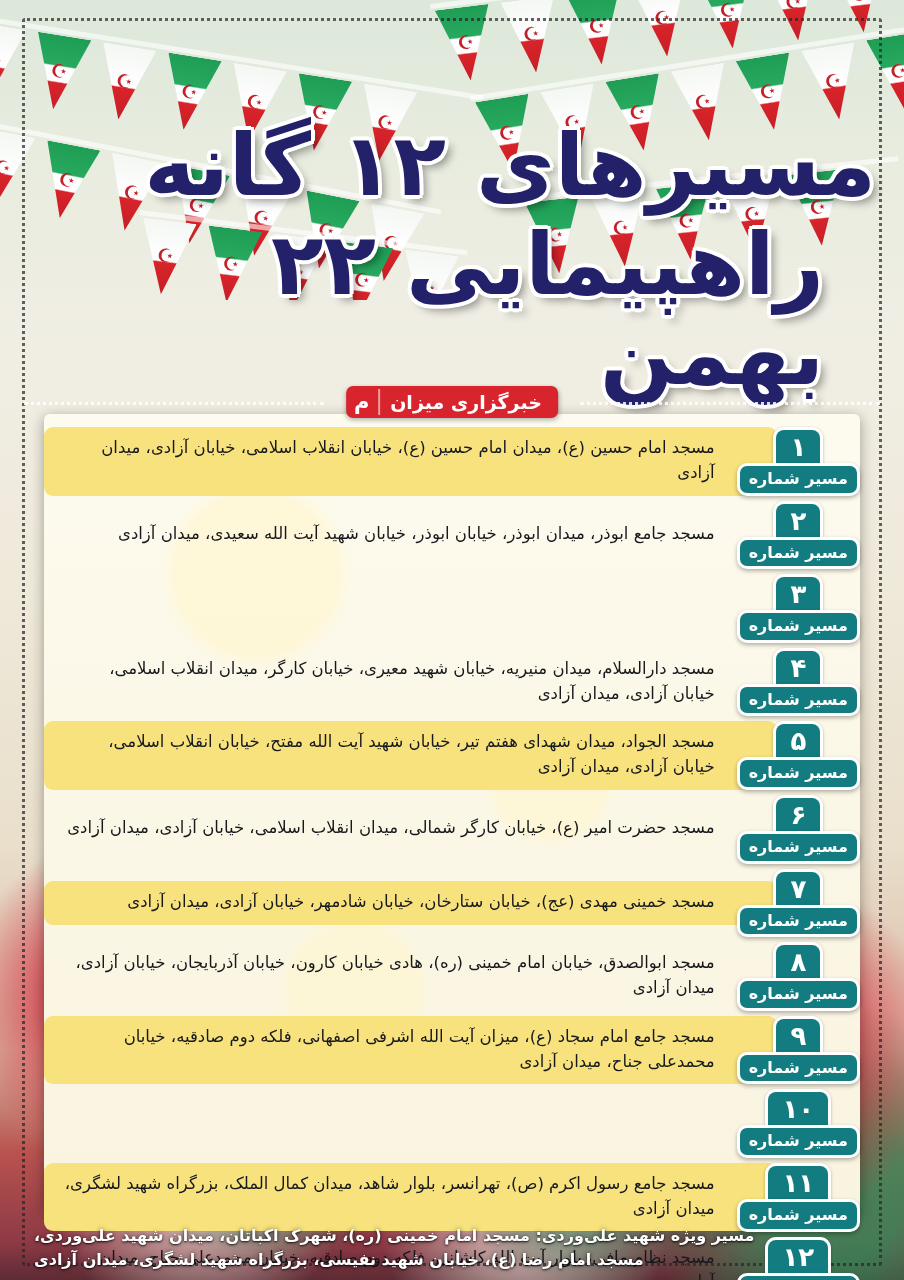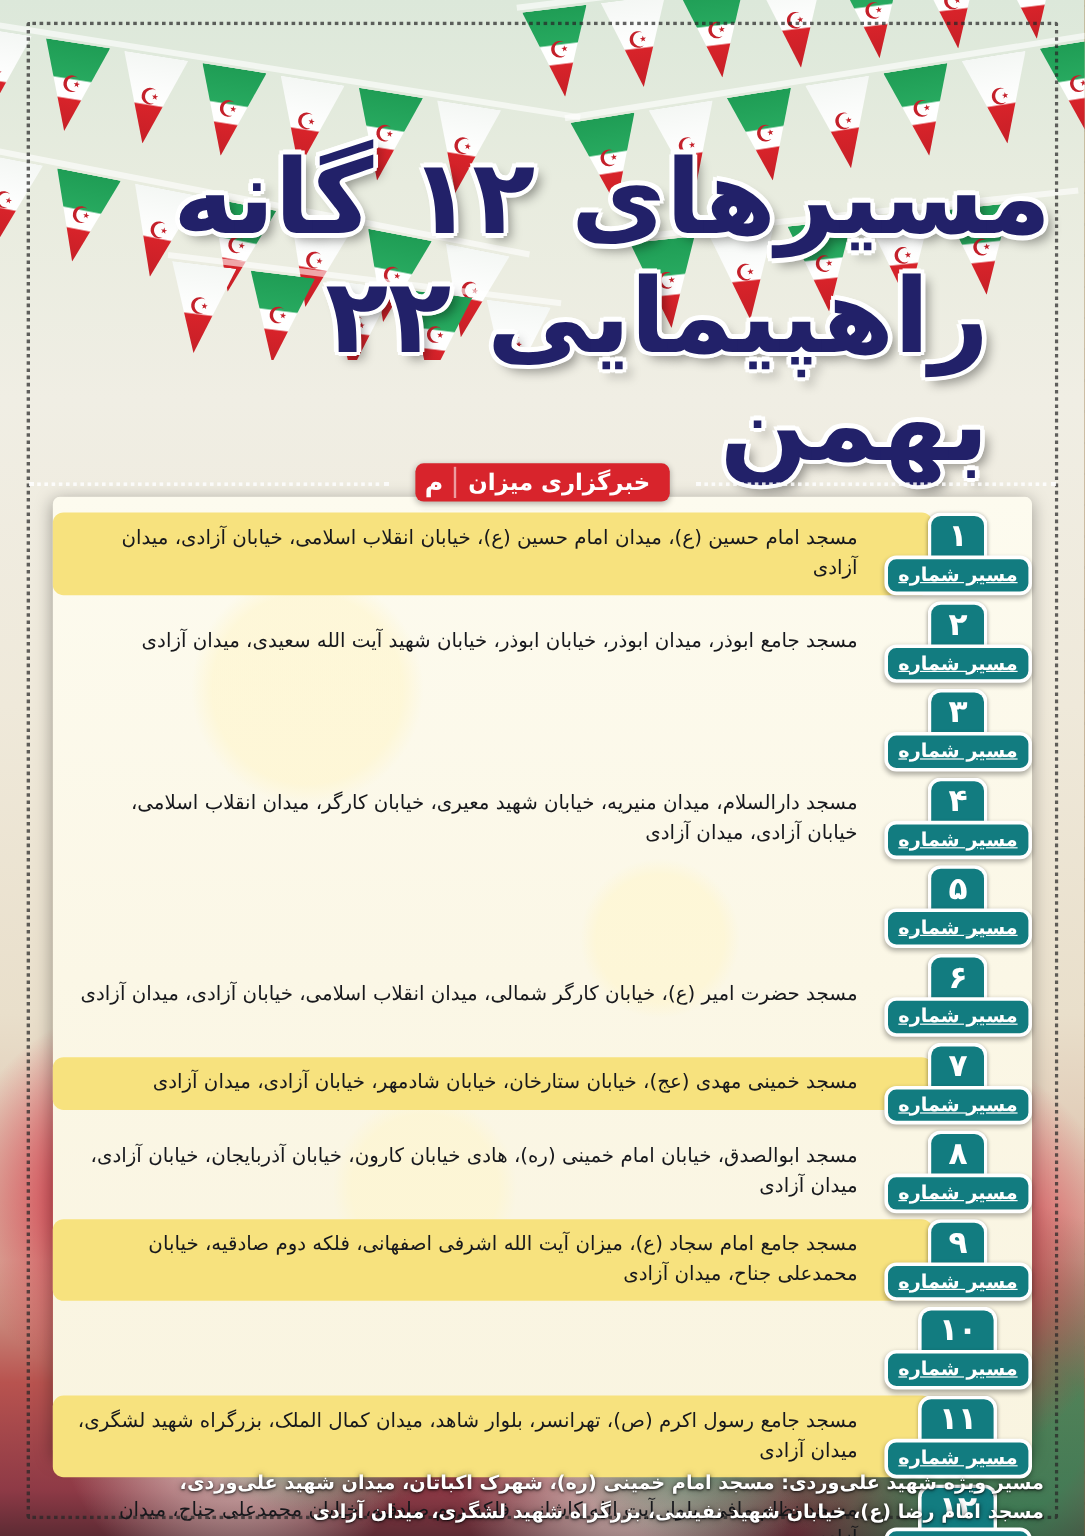--- a/index.html
+++ b/index.html
@@ -206,21 +206,20 @@
   }
   .badge-label {
     background:#127c80;
     color:#ffffff;
     font-size:16px; font-weight:bold; line-height:1.1;
     padding:4px 9px 5px 9px;
     border-radius:10px;
     border:3px solid #ffffff;
     white-space:nowrap;
     box-shadow:0 2px 4px rgba(0,0,0,.3);
-    text-decoration:underline;
   }
 
   
   .route-text {
     flex:1 1 auto;
     background:#f7e27e;
     color:#17181c;
     font-size:16.5px; font-weight:normal;
     line-height:1.5;
     padding:9px 16px 10px 18px;
@@ -228,21 +227,21 @@
     text-align:right;
     margin-right:-46px;
     padding-right:62px;
     letter-spacing:-.2px;
   }
   .route-row.alt .route-text { background:transparent; }
 
   
   .footer {
     position:absolute; left:0; right:0; top:1224px;
-    text-align:right;
+    text-align:left;
     direction:rtl;
     padding:0 34px;
     z-index:6;
   }
   .footer-text {
     color:#ffffff;
     font-size:16px; font-weight:bold;
     line-height:1.48;
     letter-spacing:-.2px;
     text-shadow:0 1px 2px rgba(0,0,0,.75), 0 0 5px rgba(0,0,0,.55);
@@ -437,20 +436,21 @@
             <div class="badge-num">۴</div>
             <div class="badge-label">مسیر شماره</div>
           </div>
           <div class="route-text">مسجد دارالسلام، میدان منیریه، خیابان شهید معیری، خیابان کارگر، میدان انقلاب اسلامی، خیابان آزادی، میدان آزادی</div>
         </div>
         <div class="route-row">
           <div class="badge">
             <div class="badge-num">۵</div>
             <div class="badge-label">مسیر شماره</div>
           </div>
+          <div class="route-text">مسجد الجواد، میدان شهدای هفتم تیر، خیابان شهید آیت الله مفتح، خیابان انقلاب اسلامی، خیابان آزادی، میدان آزادی</div>
         </div>
         <div class="route-row alt">
           <div class="badge">
             <div class="badge-num">۶</div>
             <div class="badge-label">مسیر شماره</div>
           </div>
           <div class="route-text">مسجد حضرت امیر (ع)، خیابان کارگر شمالی، میدان انقلاب اسلامی، خیابان آزادی، میدان آزادی</div>
         </div>
         <div class="route-row">
           <div class="badge">

